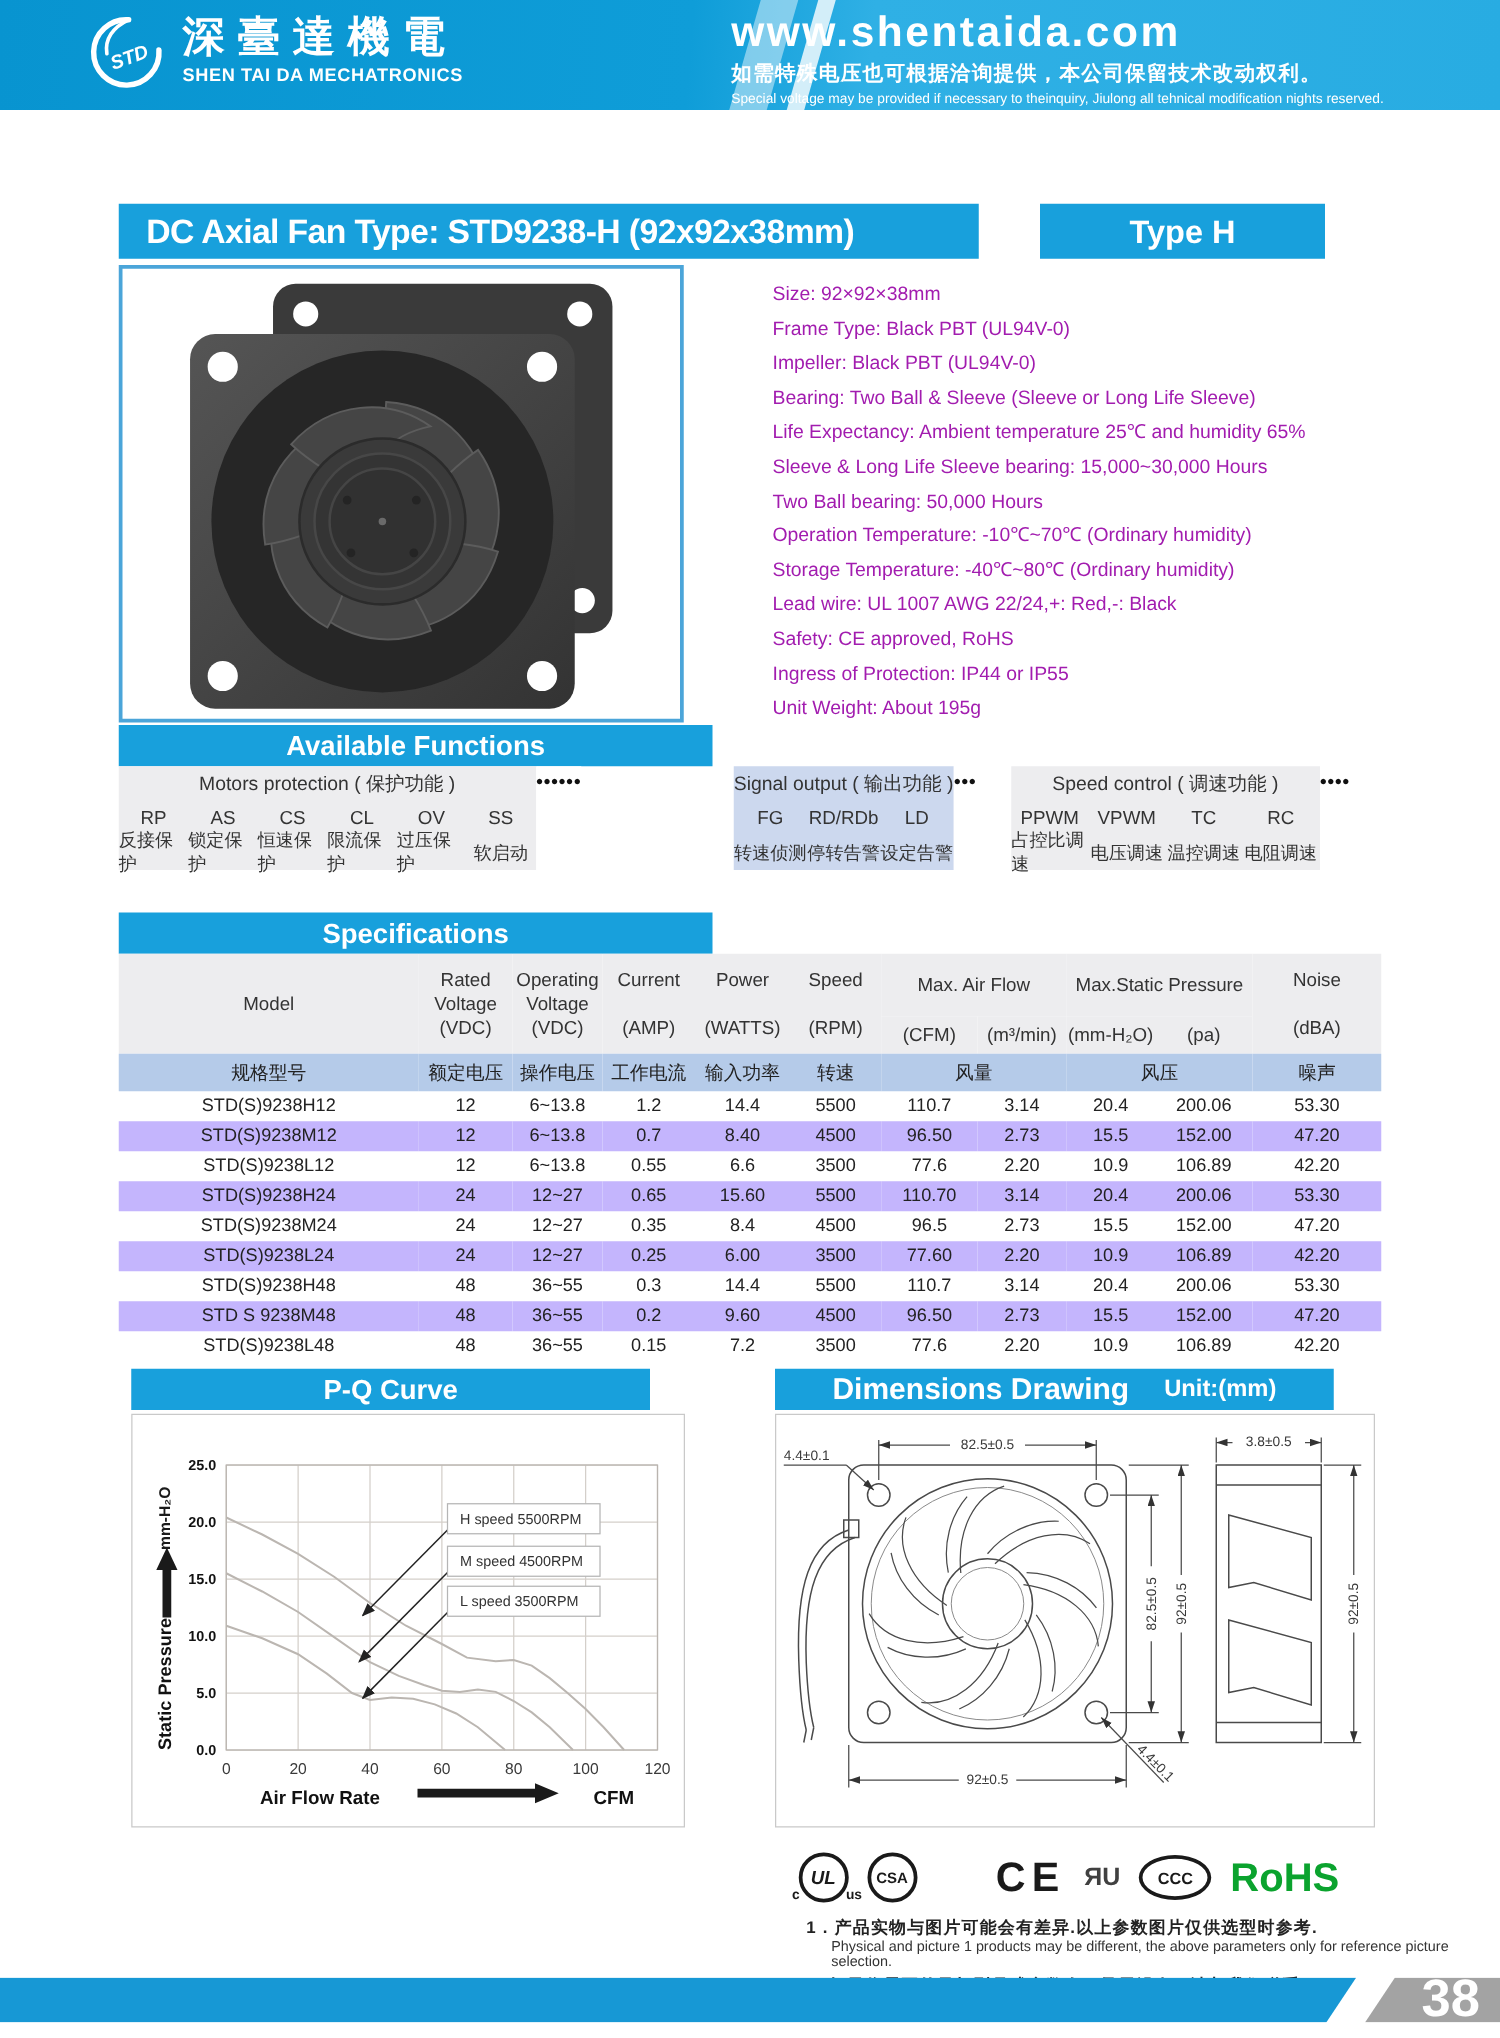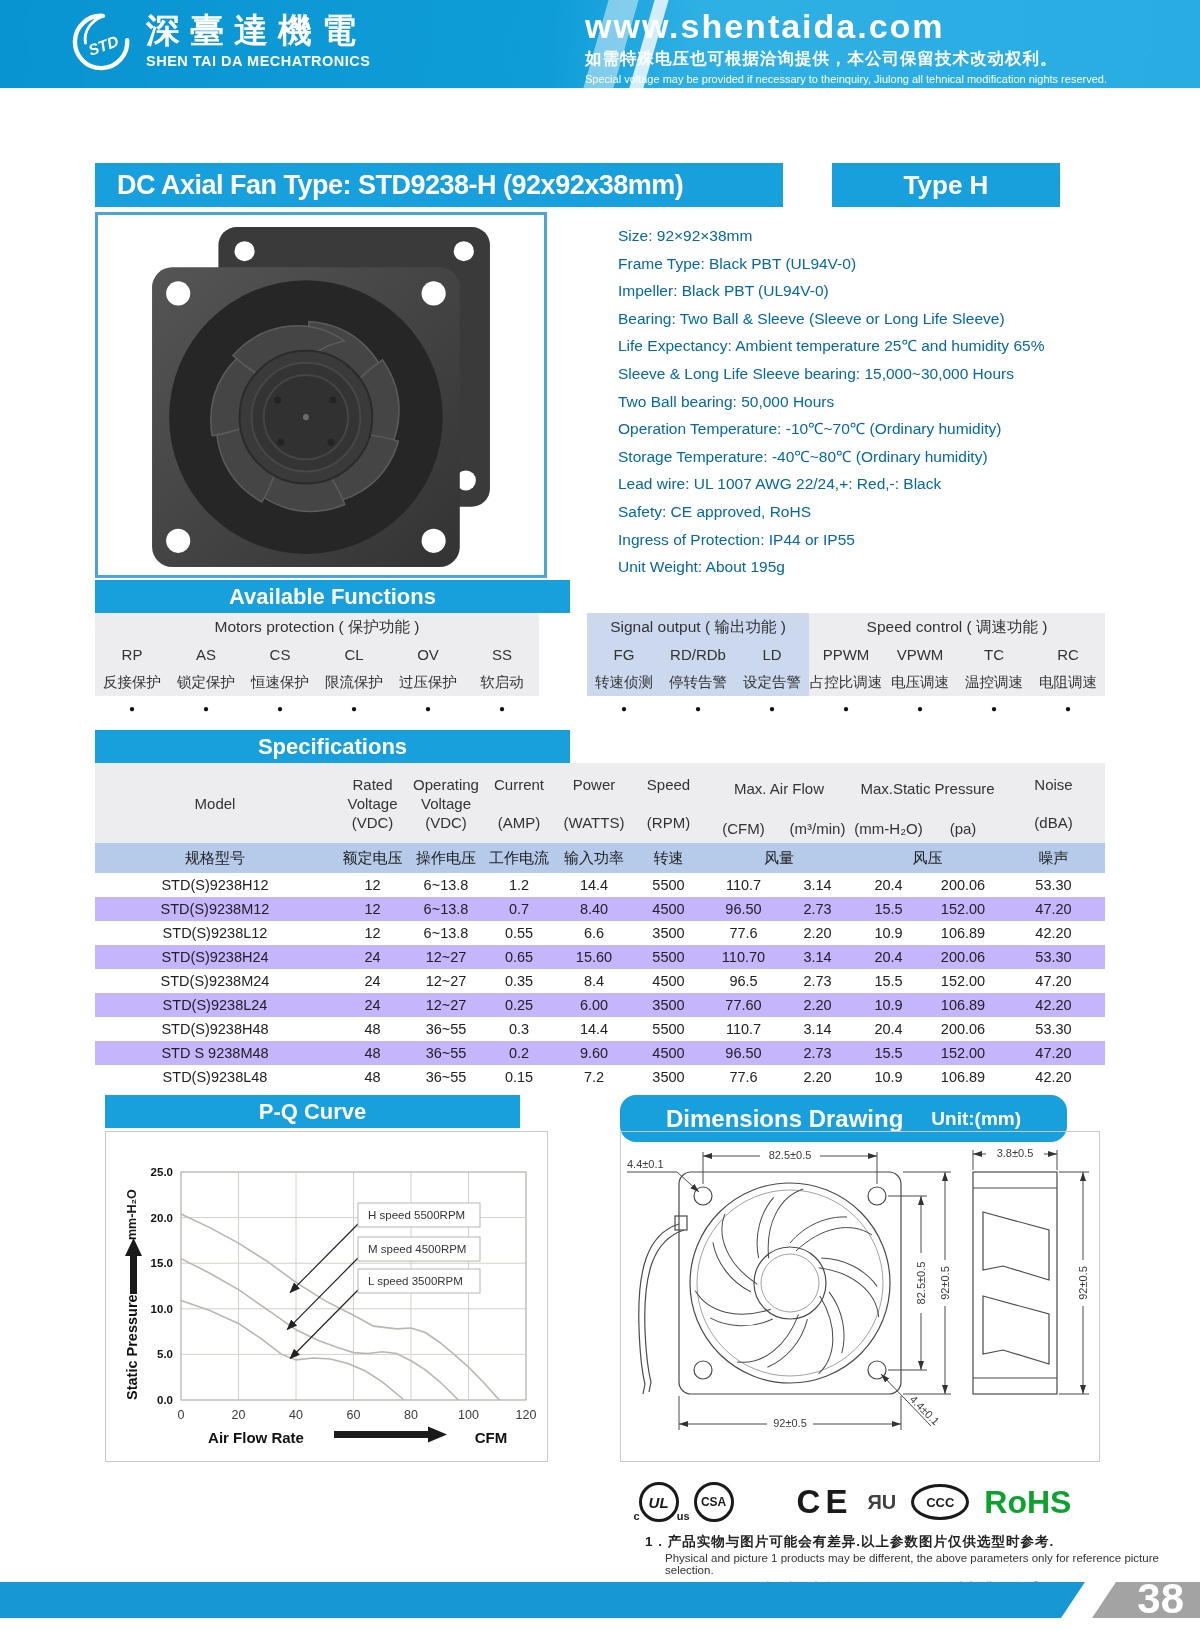--- a/index.html
+++ b/index.html
@@ -22,27 +22,27 @@
   .hdr-en{font-size:11px;margin-top:3px;}
 
   
   .blue-bar{background:#18a0dc;color:#fff;font-weight:bold;display:flex;align-items:center;box-sizing:border-box;}
   .title-bar{position:absolute;top:163px;left:95px;width:688px;height:44px;font-size:27px;padding-left:22px;letter-spacing:-.5px;}
   .type-badge{position:absolute;top:163px;left:832px;width:228px;height:44px;font-size:26px;justify-content:center;}
 
   
   .image-box{position:absolute;top:212px;left:95px;width:452px;height:366px;border:3px solid #4ba5d9;
              box-sizing:border-box;display:flex;align-items:center;justify-content:center;background:#fff;}
-  .spec-list{position:absolute;top:222px;left:618px;width:510px;font-size:15.5px;color:#0369a1;}
+  .spec-list{position:absolute;top:222px;left:618px;width:510px;font-size:15.5px;color:#a21caf;}
   .spec-list div{line-height:27.6px;}
 
   
   .af-bar{position:absolute;top:580px;left:95px;width:475px;height:33px;font-size:22px;justify-content:center;}
   .af-table{position:absolute;top:613px;left:95px;width:1010px;display:flex;}
-  .af-group{display:flex;flex-direction:column;}
+  .af-group{display:flex;flex-direction:row;}
   .tone-gray .af-block{background:#ededef;}
   .tone-blue .af-block{background:#ccd8ee;}
   .af-head{height:28px;display:flex;align-items:center;justify-content:center;font-size:15.5px;color:#333;}
   .af-row{display:flex;}
   .af-cell{flex:1;display:flex;align-items:center;justify-content:center;}
   .codes .af-cell{height:27px;font-size:15px;color:#333;}
   .cns .af-cell{height:28px;font-size:14.5px;color:#333;}
   .bullets{background:#fff;}
   .bullets .af-cell{height:25px;font-size:10px;color:#111;}
 
@@ -53,21 +53,21 @@
   .sp-en th{background:#ededef;font-size:15px;color:#333;white-space:pre-line;line-height:19px;vertical-align:middle;}
   tr.sp-en-1{height:50px;}
   tr.sp-en-2{height:30px;}
   .sp-cn th{background:#b5cbe9;height:30px;font-size:15px;color:#222;}
   .spec-table tbody td{height:24px;font-size:14.5px;color:#222;}
   .spec-table tbody tr.alt{background:#c4b5fd;}
 
   
   .pq-bar{position:absolute;top:1095px;left:105px;width:415px;height:33px;font-size:22px;justify-content:center;}
   .pq-box{position:absolute;top:1131px;left:105px;width:443px;height:331px;border:1px solid #c9c9c9;box-sizing:border-box;}
-  .dim-bar{position:absolute;top:1095px;left:620px;width:447px;height:47px;font-size:24px;justify-content:center;gap:28px;border-radius:16px;}
+  .dim-bar{position:absolute;top:1095px;left:620px;width:447px;height:33px;font-size:24px;justify-content:center;gap:28px;}
   .dim-unit{font-size:19px;}
   .dim-box{position:absolute;top:1131px;left:620px;width:480px;height:331px;border:1px solid #c9c9c9;box-sizing:border-box;}
 
   
   .certs{position:absolute;top:1478px;left:615px;width:480px;height:48px;display:flex;align-items:center;justify-content:center;gap:15px;}
   .cert-circle{width:40px;height:40px;border:3px solid #1a1a1a;border-radius:50%;display:flex;align-items:center;
                justify-content:center;font-weight:bold;color:#1a1a1a;position:relative;box-sizing:border-box;font-size:15px;font-style:italic;}
   .culus-c{position:absolute;left:-8px;bottom:-3px;font-size:11px;font-style:normal;}
   .culus-us{position:absolute;right:-14px;bottom:-3px;font-size:11px;font-style:normal;}
   .csa-circle{font-size:12px;font-style:normal;}

